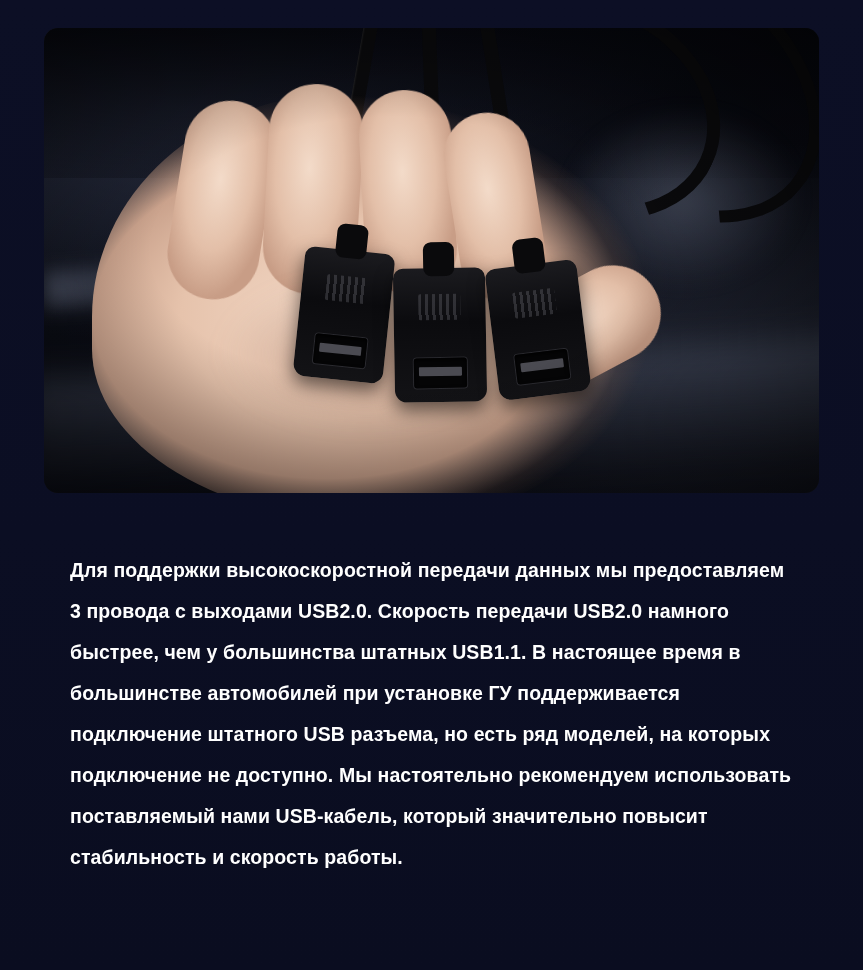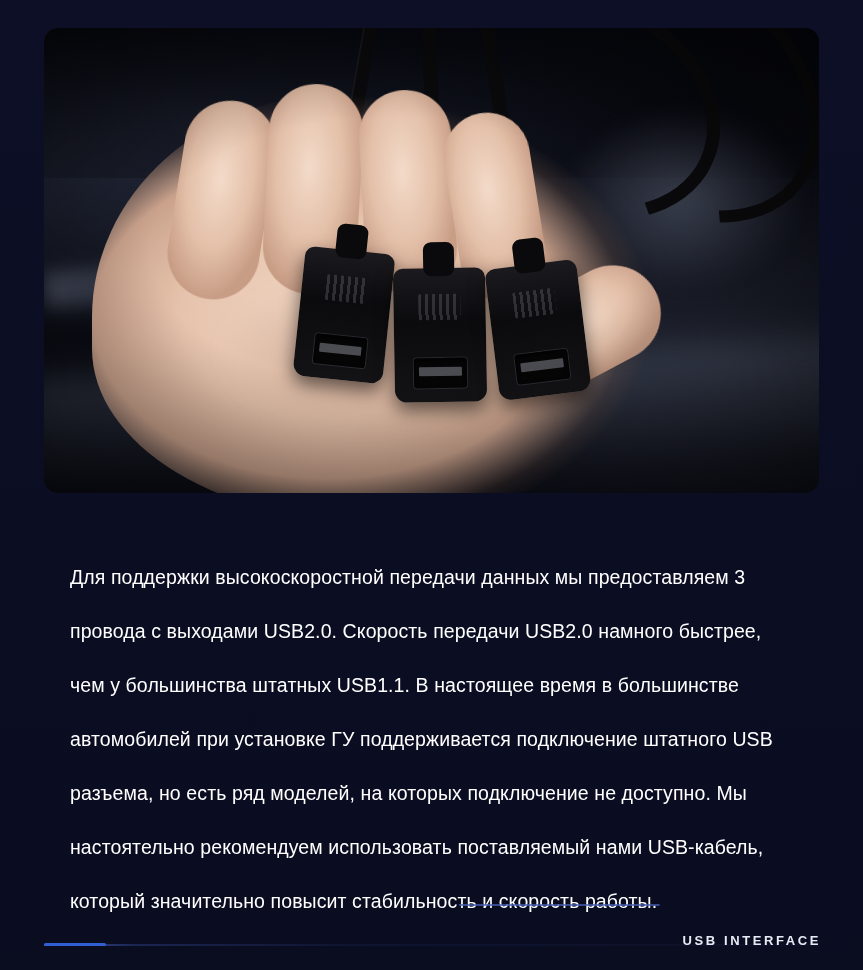--- a/index.html
+++ b/index.html
@@ -212,24 +212,24 @@
     pointer-events: none;
   }
 
   
   .copy {
     position: absolute;
     left: 70px;
     top: 530px;
     width: 726px;
     font-size: 19.5px;
-    line-height: 54px;
+    line-height: 41px;
     color: #ffffff;
     letter-spacing: 0.1px;
-    font-weight: 400;
+    font-weight: 700;
     text-align: left;
   }
 
   
   .footer {
     position: absolute;
     left: 0;
     bottom: 0;
     width: 863px;
     height: 72px;
@@ -313,20 +313,14 @@
         <div class="emboss"></div>
         <div class="port"></div>
       </div>
 
       <div class="photo-vignette"></div>
     </div>
   </div>
 
   <p class="copy">Для поддержки высокоскоростной передачи данных мы предоставляем 3 провода с выходами USB2.0. Скорость передачи USB2.0 намного быстрее, чем у большинства штатных USB1.1. В настоящее время в большинстве автомобилей при установке ГУ поддерживается подключение штатного USB разъема, но есть ряд моделей, на которых подключение не доступно. Мы настоятельно рекомендуем использовать поставляемый нами USB-кабель, который значительно повысит стабильность и скорость работы.</p>
 
-  <div class="footer">
-    <div class="footer-line"></div>
-    <div class="footer-accent"></div>
-    <div class="footer-slash"></div>
-    <div class="footer-label">USB INTERFACE</div>
-  </div>
 
 </div>
 
 </body></html>

